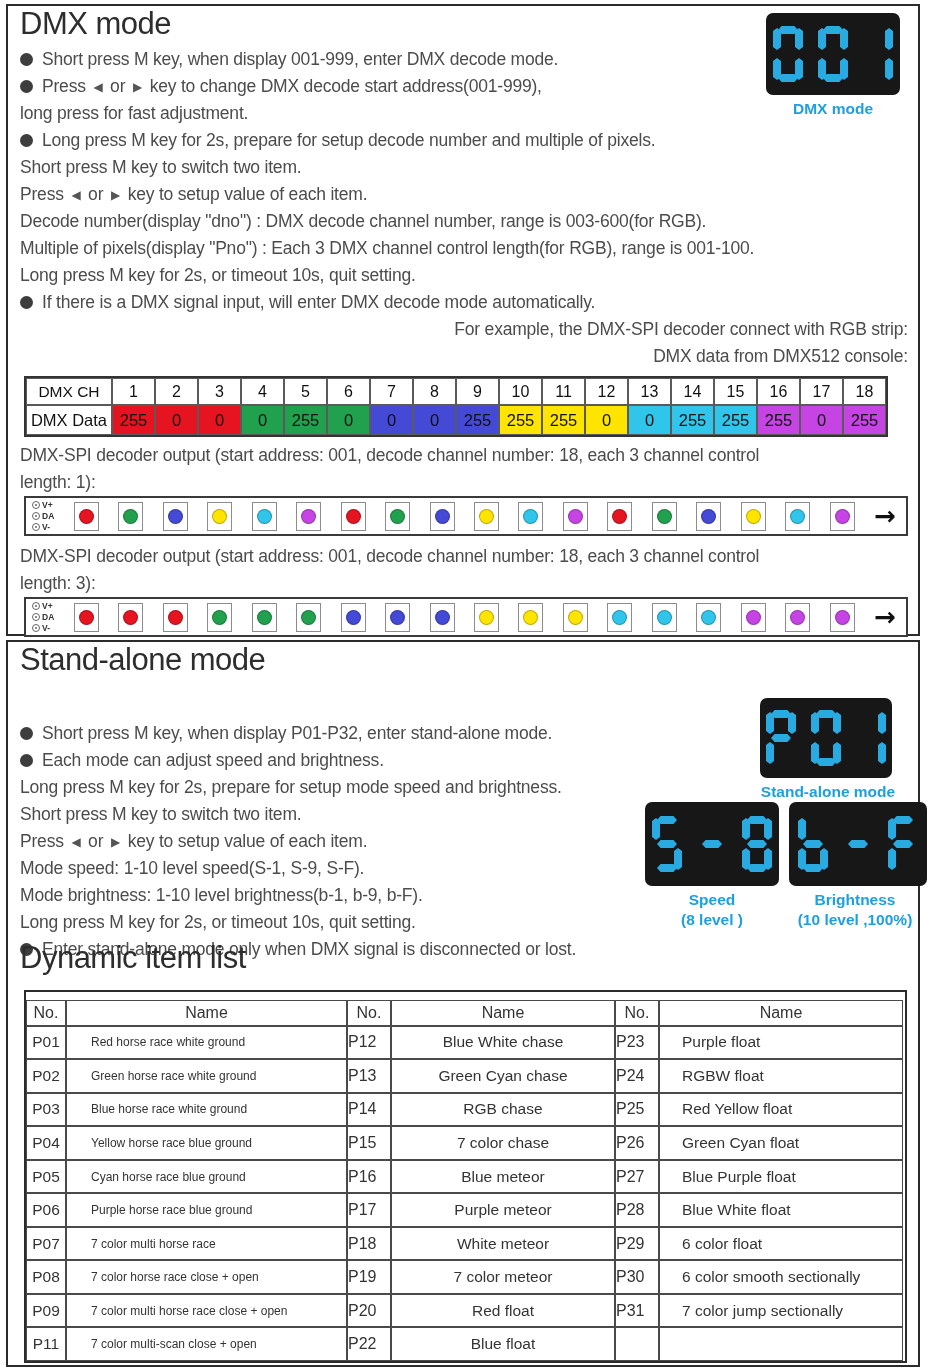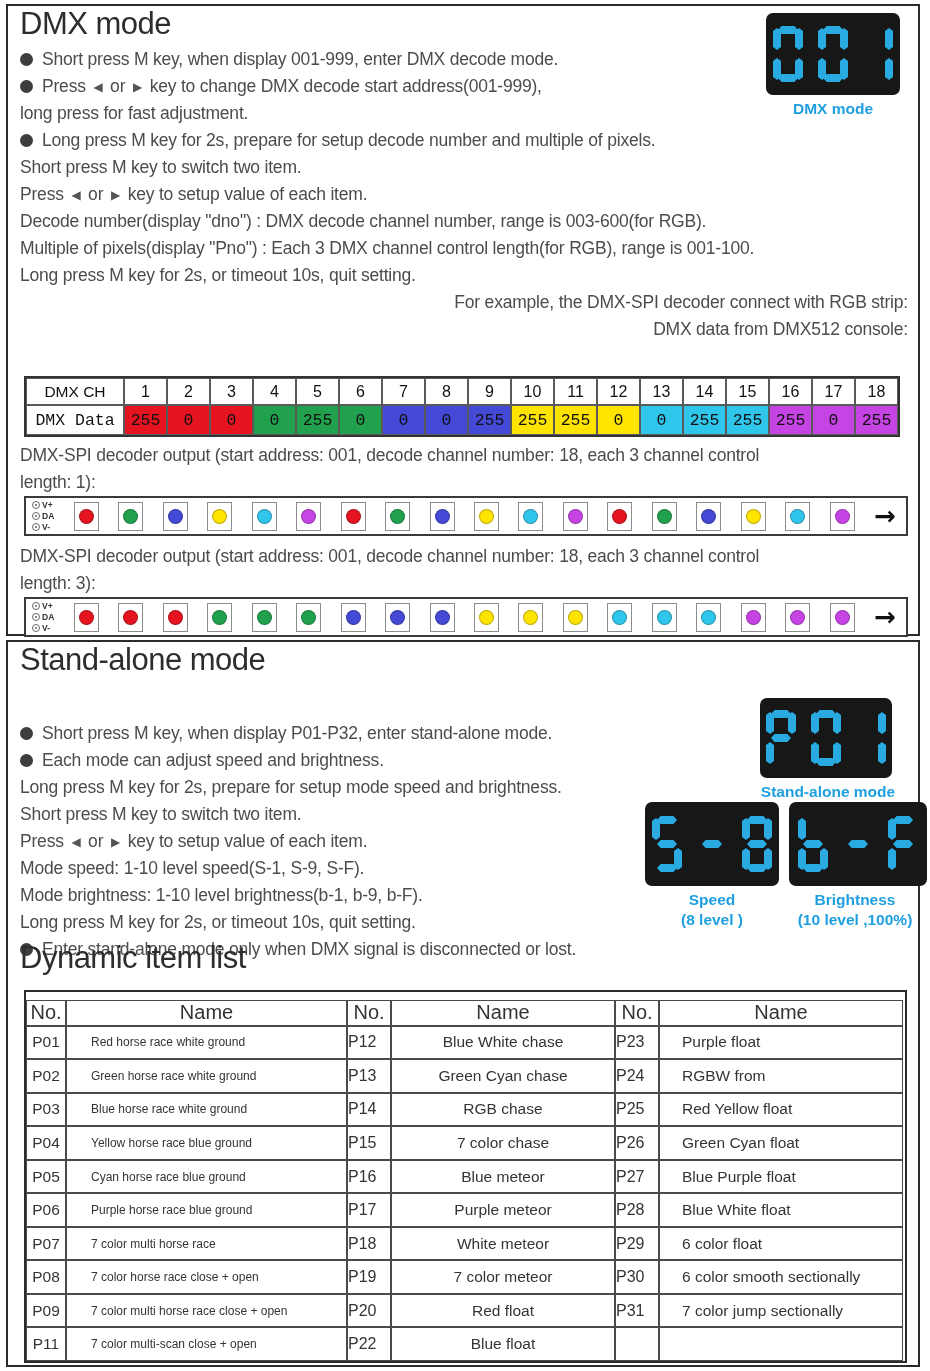--- a/index.html
+++ b/index.html
@@ -27,41 +27,41 @@
   .seg-b{right:0;top:2px;}
   .seg-e{left:0;top:32px;}
   .seg-c{right:0;top:32px;}
   .disp-label{position:absolute;text-align:center;color:#1e9fe0;font-weight:bold;font-size:15.5px;line-height:20px;}
 
   
   #dmx-table{position:absolute;left:16px;top:370px;border:2px solid #333;box-sizing:content-box;}
   .dmxrow{display:flex;}
   .dmxcell{box-sizing:border-box;border:1px solid #5a5a5a;display:flex;align-items:center;justify-content:center;font-size:16px;color:#111;}
   .dmxrow.hdr .dmxcell{height:27px;background:#fff;}
-  .dmxrow.dat .dmxcell{height:30px;font-size:16.5px;font-family:Liberation Mono, monospace;}
-  .dmxcell.lab{width:98px;font-size:15.5px;}
+  .dmxrow.dat .dmxcell{height:30px;font-size:16.5px;}
+  .dmxcell.lab{width:86px;font-size:15.5px;}
   .dmxcell.ch{width:43px;}
 
   
   .strip{position:absolute;left:16px;width:884px;height:40px;border:2px solid #3a3a3a;background:#fff;box-sizing:border-box;display:flex;align-items:center;justify-content:space-between;padding:0 10px 0 6px;}
   .conn{display:flex;flex-direction:column;justify-content:center;gap:1px;}
   .connrow{font-size:8.5px;font-weight:bold;color:#333;line-height:10px;display:flex;align-items:center;}
   .ring{width:6px;height:6px;border:1px solid #666;border-radius:50%;display:inline-block;margin-right:2px;position:relative;}
   .ring::after{content:'';position:absolute;left:1.5px;top:1.5px;width:2px;height:2px;border-radius:50%;background:#666;}
   .led{width:25px;height:29px;background:#fff;border:1.5px solid #8c8c8c;display:flex;align-items:center;justify-content:center;box-sizing:border-box;}
   .led .dot{width:15px;height:15px;border-radius:50%;border:1px solid rgba(0,0,0,0.25);box-sizing:border-box;}
   .flow-arrow{font-size:26px;color:#111;font-weight:bold;line-height:26px;font-family:"DejaVu Sans",sans-serif;}
 
   .caption{position:absolute;left:12px;right:10px;}
 
   
   #dyn-table{position:absolute;left:16px;top:348px;width:883px;border:2px solid #2b2b2b;box-sizing:border-box;display:flex;flex-direction:column;height:373px;}
   .dynrow{display:flex;flex:1;}
   .dyncell{box-sizing:border-box;border:1px solid #4a4a4a;display:flex;align-items:center;color:#343434;}
-  .dynrow.hdr .dyncell{justify-content:center;font-size:20px;margin-top:8px;}
+  .dynrow.hdr .dyncell{justify-content:center;font-size:16px;margin-top:8px;}
   .c-no{width:40px;justify-content:center;font-size:15.5px;}
   .c-n2,.c-n3{width:44px;}
   .c-name1{width:281px;padding-left:24px;font-size:12px;}
   .c-name2{width:224px;justify-content:center;font-size:15.5px;}
   .c-name3{width:244px;padding-left:22px;font-size:15.5px;}
   .dynrow.hdr .c-name1,.dynrow.hdr .c-name2,.dynrow.hdr .c-name3{padding-left:0;justify-content:center;}
 </style>
 </head>
 <body>
 
@@ -71,20 +71,21 @@
   <div class="lines" style="top:40px;">
       <div class="tline"><span class="bullet"></span>Short press M key, when display 001-999, enter DMX decode mode.</div>
       <div class="tline"><span class="bullet"></span>Press <span class="arr">◀</span> or <span class="arr">▶</span> key to change DMX decode start address(001-999),</div>
       <div class="tline">long press for fast adjustment.</div>
       <div class="tline"><span class="bullet"></span>Long press M key for 2s, prepare for setup decode number and multiple of pixels.</div>
       <div class="tline">Short press M key to switch two item.</div>
       <div class="tline">Press <span class="arr">◀</span> or <span class="arr">▶</span> key to setup value of each item.</div>
       <div class="tline">Decode number(display "dno") : DMX decode channel number, range is 003-600(for RGB).</div>
       <div class="tline">Multiple of pixels(display "Pno") : Each 3 DMX channel control length(for RGB), range is 001-100.</div>
       <div class="tline">Long press M key for 2s, or timeout 10s, quit setting.</div>
+      <div class="tline"><span class="bullet"></span>If there is a DMX signal input, will enter DMX decode mode automatically.</div>
       <div class="tline ind">For example, the DMX-SPI decoder connect with RGB strip:</div>
       <div class="tline ind">DMX data from DMX512 console:</div>
     </div>
 
   <div class="display" id="disp-dmx" style="left:758px;top:7px;width:134px;height:82px;">
       <div class="dgt">
         <i class="seg seg-a seg-h"></i>
         <i class="seg seg-b seg-v"></i>
         <i class="seg seg-c seg-v"></i>
         <i class="seg seg-d seg-h"></i>
@@ -391,21 +392,21 @@
         <div class="dyncell c-name2">Blue White chase</div>
         <div class="dyncell c-n3">P23</div>
         <div class="dyncell c-name3">Purple float</div>
       </div>
       <div class="dynrow">
         <div class="dyncell c-no">P02</div>
         <div class="dyncell c-name1">Green horse race white ground</div>
         <div class="dyncell c-n2">P13</div>
         <div class="dyncell c-name2">Green Cyan chase</div>
         <div class="dyncell c-n3">P24</div>
-        <div class="dyncell c-name3">RGBW from</div>
+        <div class="dyncell c-name3">RGBW float</div>
       </div>
       <div class="dynrow">
         <div class="dyncell c-no">P03</div>
         <div class="dyncell c-name1">Blue horse race white ground</div>
         <div class="dyncell c-n2">P14</div>
         <div class="dyncell c-name2">RGB chase</div>
         <div class="dyncell c-n3">P25</div>
         <div class="dyncell c-name3">Red Yellow float</div>
       </div>
       <div class="dynrow">

